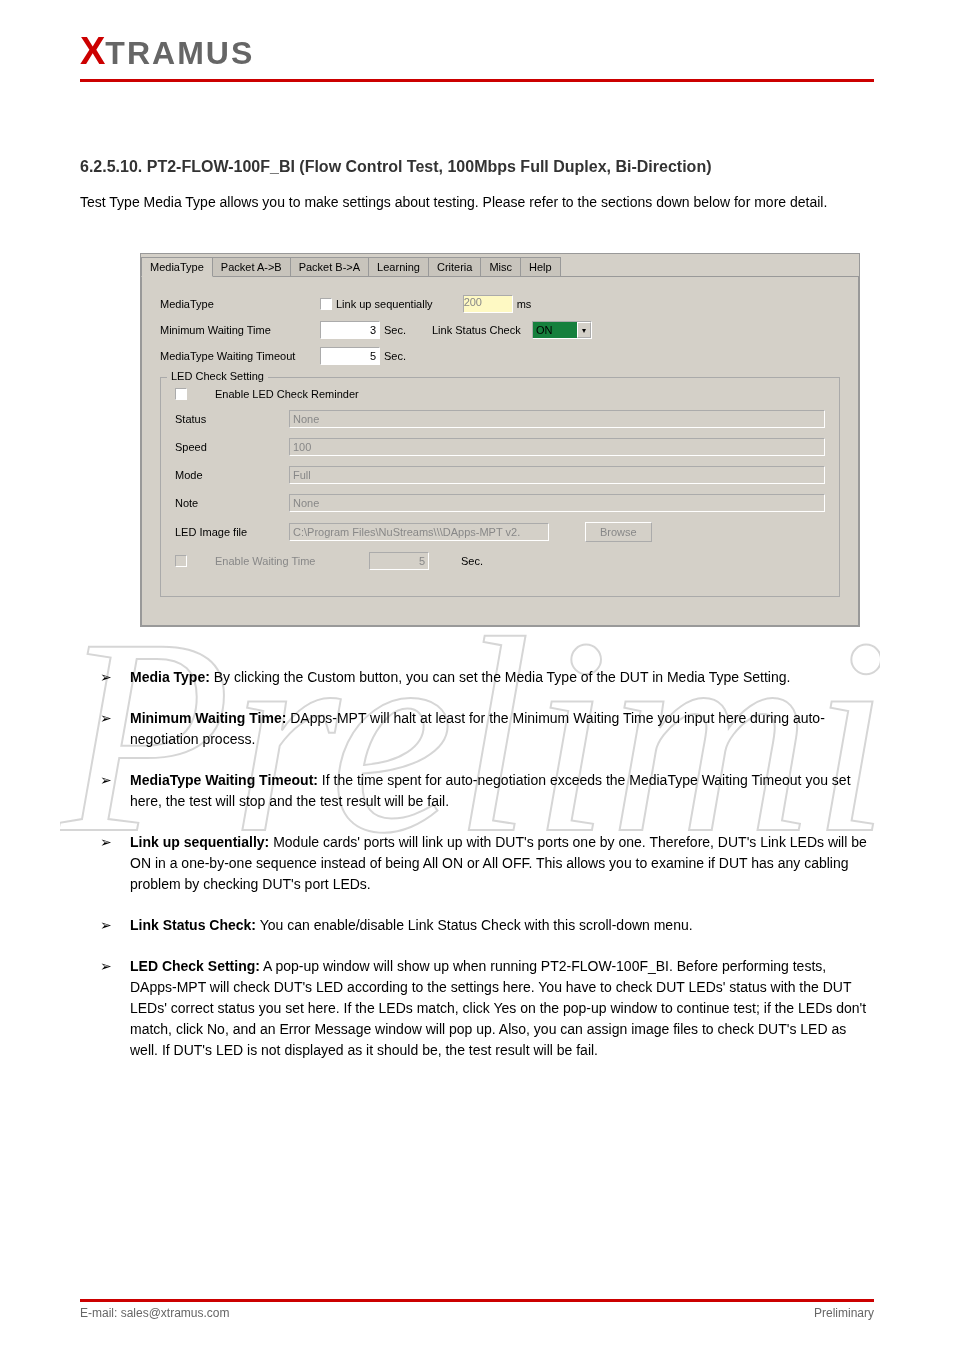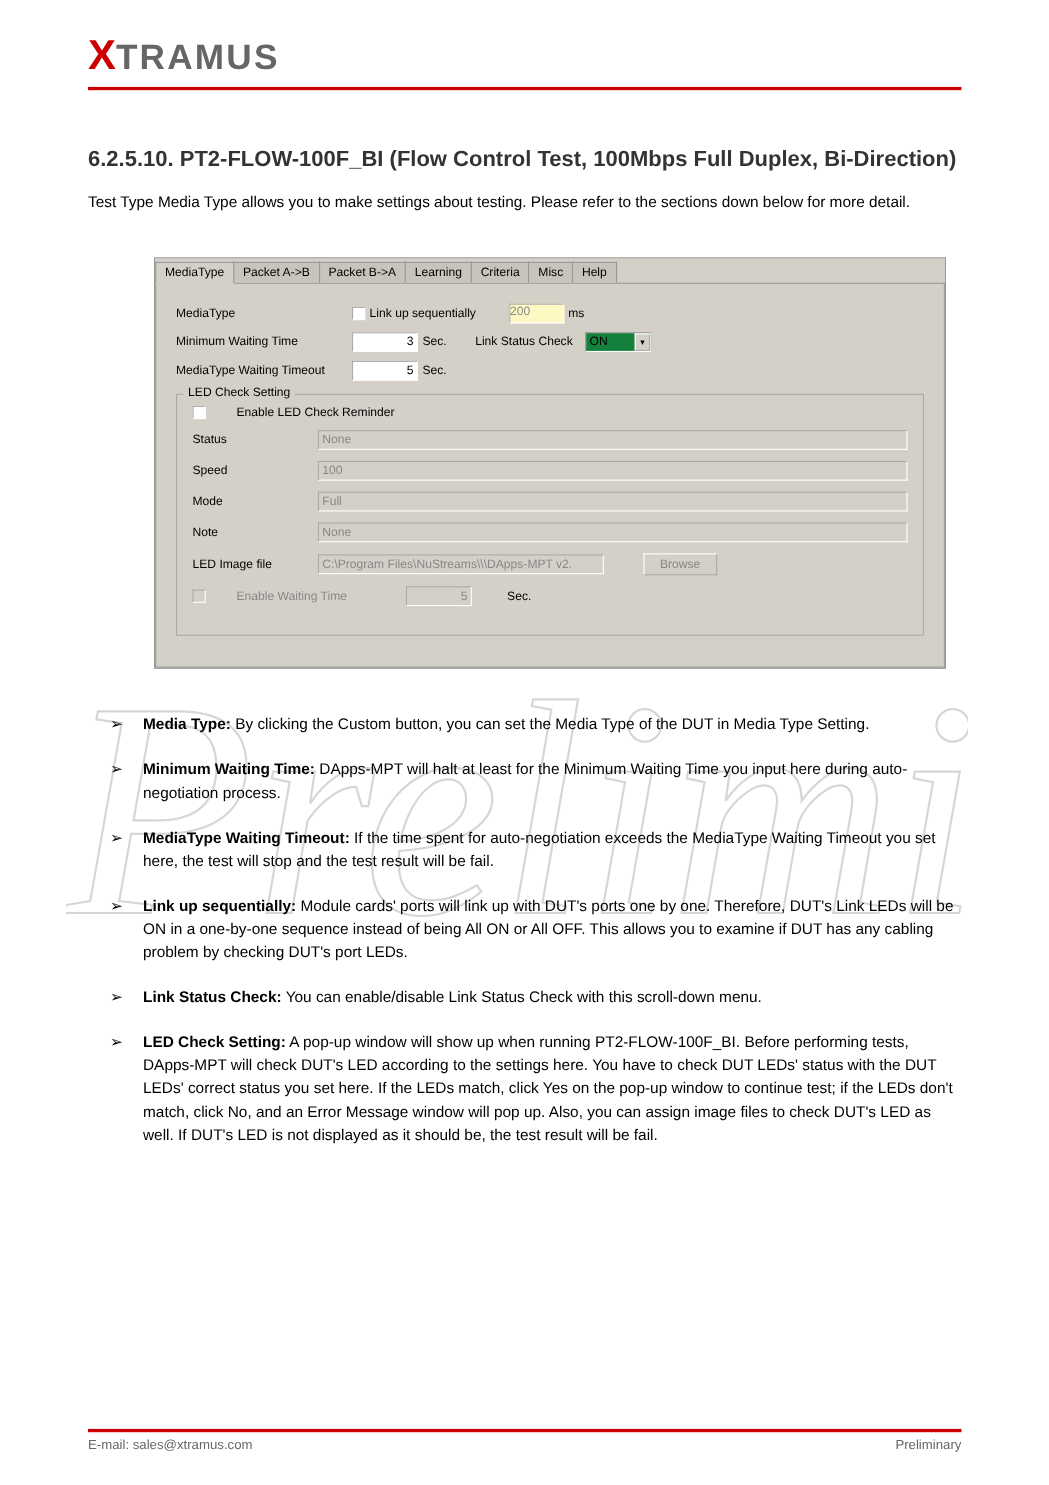--- a/index.html
+++ b/index.html
@@ -4,21 +4,21 @@
 <style>
   * { box-sizing: border-box; margin: 0; padding: 0; }
   body { width: 954px; height: 1350px; background: #fff; font-family: Arial, sans-serif; position: relative; }
   .page { padding: 30px 80px 30px 80px; }
   .logo { font-size: 32px; font-weight: bold; }
   .logo .x { color: #cc0000; font-size: 38px; }
   .logo .rest { color: #666; letter-spacing: 2px; }
   .hr-red { height: 3px; background: #cc0000; margin-top: 6px; }
   .watermark { position: absolute; top: 180px; left: 60px; width: 820px; height: 800px; z-index: 1; pointer-events: none; }
   .content { position: relative; z-index: 2; }
-  .heading { font-size: 20px; font-weight: bold; color: #333; margin-top: 52px; }
+  .heading { font-size: 16px; font-weight: bold; color: #333; margin-top: 76px; }
   .heading .num { color: #333; }
   .panel { width: 720px; margin: 40px auto 16px 60px; background: #d4d0c8; border: 1px solid #999; font-family: Tahoma, Arial, sans-serif; font-size: 11px; position: relative; z-index: 2; }
   .tabs { display: flex; align-items: flex-end; padding-top: 2px; background: #d4d0c8; }
   .tab { padding: 3px 8px; border: 1px solid #999; border-bottom: none; background: #d4d0c8; margin-right: -1px; font-size: 11px; }
   .tab.active { background: #d4d0c8; position: relative; top: 1px; border-bottom: 1px solid #d4d0c8; }
   .tab.inactive { background: #c8c4bc; }
   .tabbody { border: 1px solid #999; padding: 18px 18px 28px 18px; background: #d4d0c8; }
   .row { display: flex; align-items: center; margin-bottom: 8px; }
   .lbl { width: 160px; }
   .numinput { width: 60px; height: 18px; border: 1px inset #fff; background: #fff; text-align: right; padding-right: 3px; font-size: 11px; }

